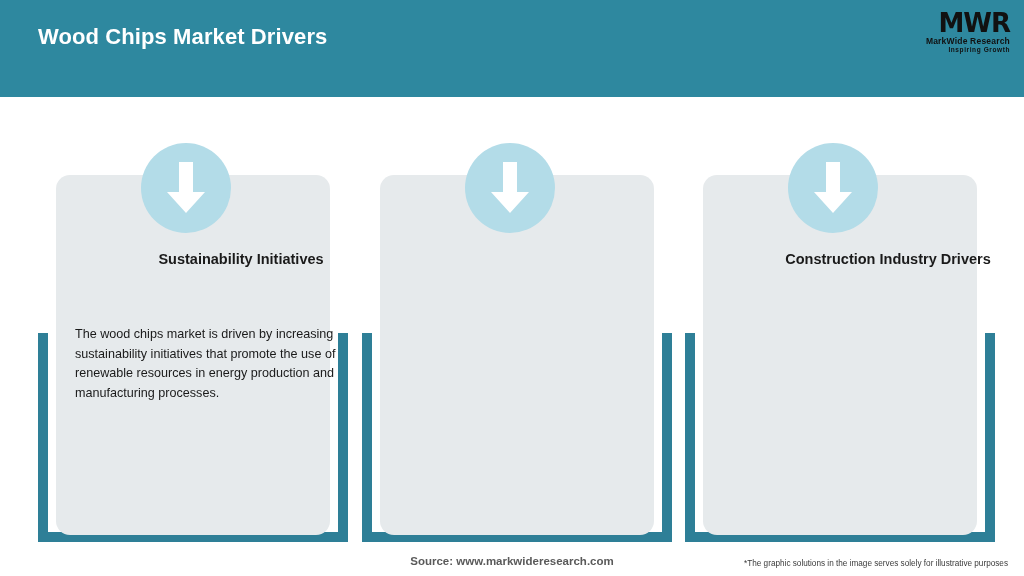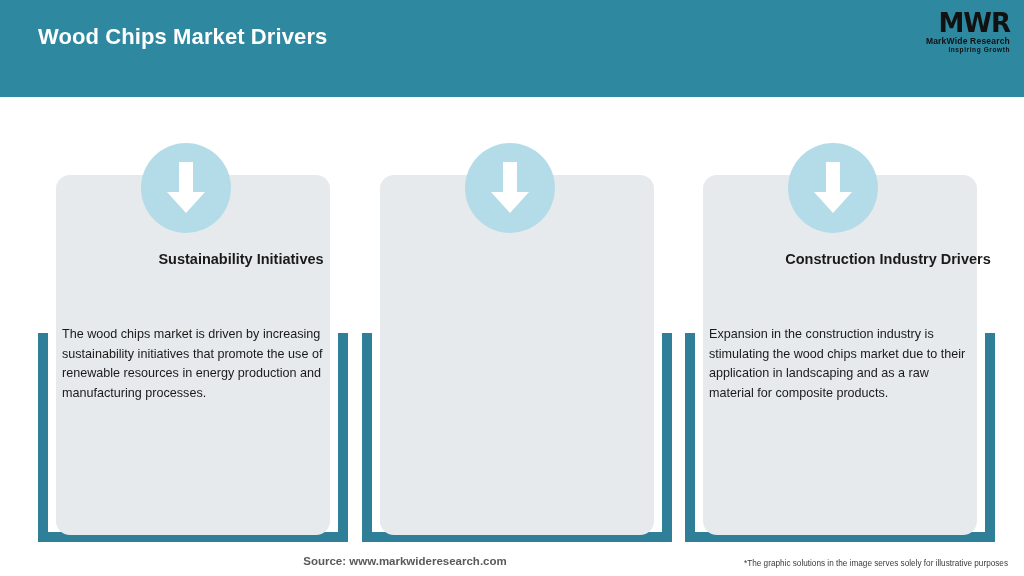--- a/index.html
+++ b/index.html
@@ -127,35 +127,35 @@
     top: 108px;
     width: 322px;
     text-align: center;
     font-size: 14.5px;
     font-weight: bold;
     color: #1a1a1a;
     margin-left: 24px;
   }
   .card-body {
     position: absolute;
-    left: 28px;
+    left: 41px;
     top: 182px;
     width: 262px;
     font-size: 12.6px;
     line-height: 19.5px;
     color: #1a1a1a;
     font-family: "Liberation Sans", sans-serif;
   }
 
   
   #footer-source {
     position: absolute;
     left: 0;
     top: 555px;
-    width: 810px;
+    width: 1024px;
     text-align: center;
     font-size: 11.5px;
     font-weight: bold;
     color: #5a5a5a;
   }
   #footer-disclaimer {
     position: absolute;
     right: 16px;
     top: 559px;
     font-size: 8.2px;
@@ -204,17 +204,16 @@
   <div class="card-bracket">
     <div class="card-bracket-inner"></div>
   </div>
   <div class="card-panel"></div>
   <div class="card-icon-circle">
     <svg width="44" height="56" viewBox="0 0 44 56" aria-hidden="true">
       <path d="M15 2 L29 2 L29 32 L41 32 L22 53 L3 32 L15 32 Z" fill="#ffffff"></path>
     </svg>
   </div>
   <div class="card-heading">Construction Industry Drivers</div>
-  <div class="card-body">Expansion in the construction industry is stimulating the wood chips market due to their application in landscaping and as a raw material for composite products.</div>
 </div>
 
 <div id="footer-source">Source: www.markwideresearch.com</div>
 <div id="footer-disclaimer">*The graphic solutions in the image serves solely for illustrative purposes</div>
 
 </body></html>

